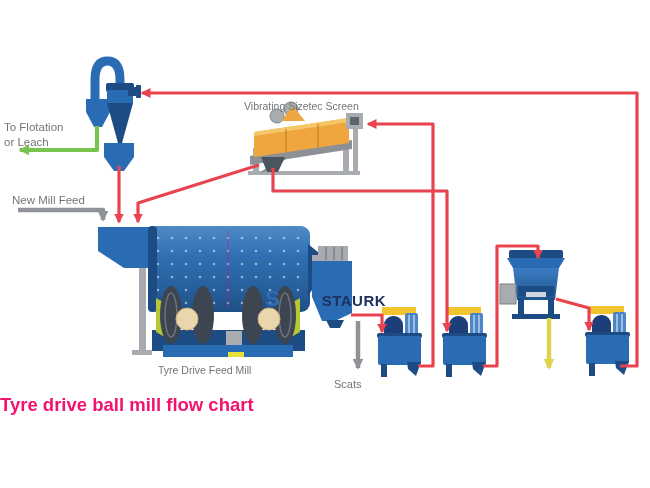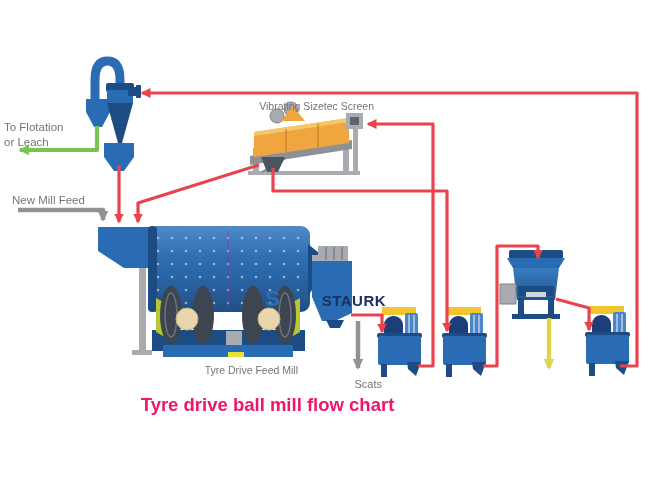--- a/index.html
+++ b/index.html
@@ -1,20 +1,20 @@
 <!DOCTYPE html>
 <html style="--canvas-bg: #ffffff; --flow-red: #e8434e; --flow-green: #79c44f; --flow-gray: #8f9296; --flow-yellow: #dcd44e; --label-gray: #717579; --equip-blue: #2a6cb4; --equip-blue-dark: #1d4c85; --screen-orange: #efa63e; --frame-gray: #a8acb1; --pump-yellow: #f2c42e; --motor-navy: #1d3f79; --pump-pillar: #4c86c8; --tyre-dark: #3d4550; --motor-cream: #e9d6ac; --lime-green: #b7c832; --chute-gray: #4a5560; --title-pink: #f1136d; --watermark-navy: #1d3060; --watermark-blue: #2e6db4;"><head>
 <meta charset="utf-8">
 <style>
   html,body{margin:0;padding:0;background:#fff;}
   #canvas{position:relative;width:650px;height:488px;background:var(--canvas-bg,#fff);overflow:hidden;
           font-family:"Liberation Sans", sans-serif;}
   svg{position:absolute;left:0;top:0;}
   .lbl{position:absolute;color:var(--label-gray);white-space:pre-line;line-height:1.3;}
-  .lbl.c{text-align:right;}
+  .lbl.c{text-align:left;}
   
   .blue{fill:var(--equip-blue);}
   .blue-d{fill:var(--equip-blue-dark);}
   .frame{fill:var(--frame-gray);}
   .frame-d{fill:#8d9196;}
   .frame-dk{fill:#5d646b;}
   .chute{fill:var(--chute-gray);}
   .orange{fill:var(--screen-orange);}
   .orange-l{fill:#f6c768;}
   .orange-dk{stroke:#c67f22;stroke-width:1.2;}
@@ -30,21 +30,21 @@
   .stripe{stroke:#d9e5f2;stroke-width:1.2;}
   .darkline{stroke:#7d8187;stroke-width:1.5;}
   
   .flow{fill:none;stroke-linejoin:round;}
   .flow.red{stroke:var(--flow-red);stroke-width:3.2;}
   .flow.green{stroke:var(--flow-green);stroke-width:4.2;}
   .flow.gray{stroke:var(--flow-gray);stroke-width:4.5;}
   .flow.yellow{stroke:var(--flow-yellow);stroke-width:4.5;}
   .mk-red{fill:var(--flow-red);}  .mk-green{fill:var(--flow-green);}
   .mk-gray{fill:var(--flow-gray);} .mk-yellow{fill:var(--flow-yellow);}
-  #title{position:absolute;left:0;top:394px;width:535px;text-align:center;
+  #title{position:absolute;left:0;top:394px;width:535px;text-align:left;
          font-size:18.5px;font-weight:bold;color:var(--title-pink);}
   #watermark{position:absolute;left:265px;top:288px;display:flex;align-items:baseline;gap:2px;}
   #watermark .mark{font-size:22px;font-weight:800;color:var(--watermark-blue);line-height:1;}
   #watermark .name{font-size:15px;font-weight:800;letter-spacing:.5px;color:var(--watermark-navy);margin-left:40px;}
 </style>
 </head>
 <body>
 
 <div id="canvas">
 

